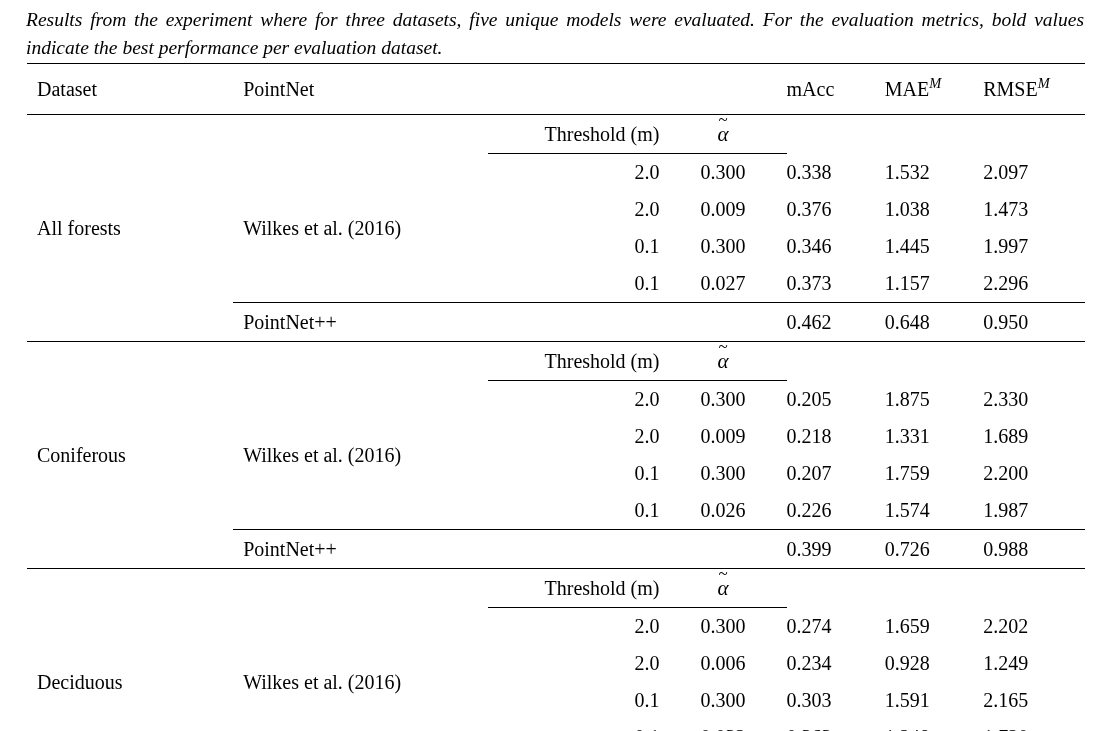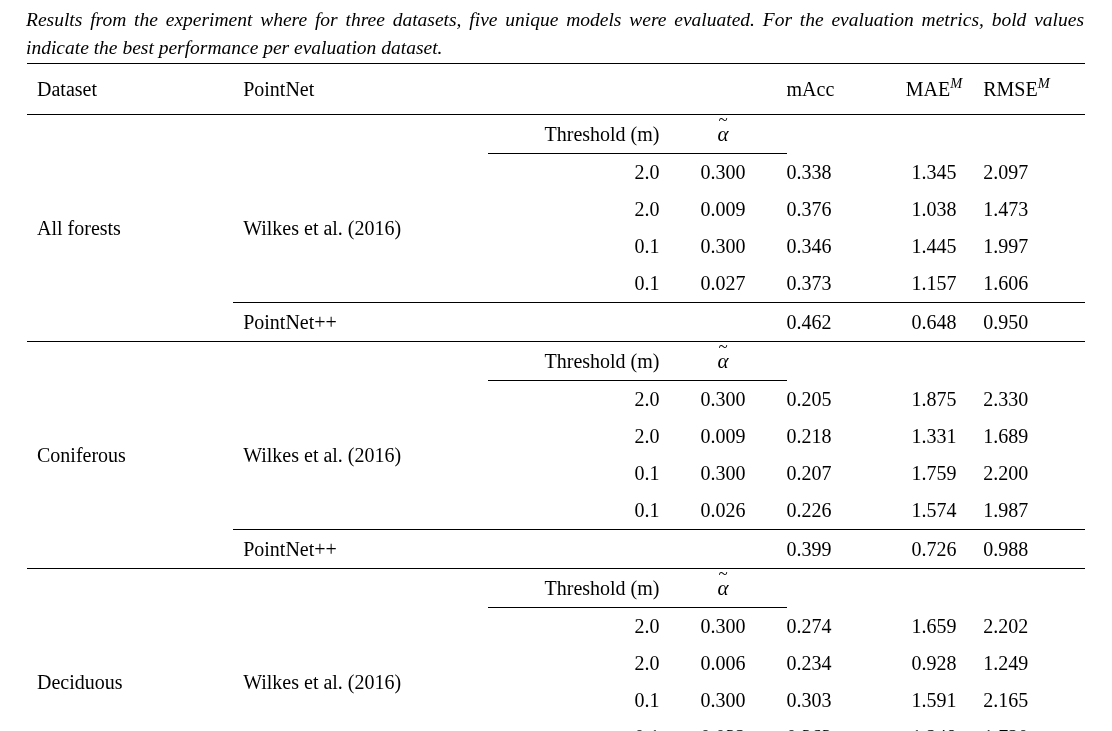--- a/index.html
+++ b/index.html
@@ -48,21 +48,21 @@
   }
   .hline-thin {
     border-top: 1.1px solid #000;
   }
   
   .c-dataset { width: 200px; text-align: left; padding-left: 10px !important; }
   .c-approach { width: 250px; text-align: left; padding-left: 10px !important; }
   .c-thresh { width: 175px; text-align: right; }
   .c-alpha { width: 130px; text-align: center; }
   .c-macc { width: 100px; }
-  .c-mae { width: 100px; text-align: center; }
+  .c-mae { width: 100px; text-align: left; }
   .c-rmse { width: 103px; text-align: left; }
 
   .hdr td {
     height: 42px;
     padding-top: 4px !important;
     padding-bottom: 4px !important;
   }
   .subhdr td {
     height: 38px;
   }
@@ -147,21 +147,21 @@
           <td class="nospan"></td>
           <td class="nospan"></td>
     </tr>
 
     <tr class="datarow">
       <td class="c-dataset" rowspan="4">All forests</td>
       <td class="c-approach" rowspan="4">Wilkes et al. (2016)</td>
       <td class="c-thresh">2.0</td>
       <td class="c-alpha">0.300</td>
       <td class="c-macc">0.338</td>
-      <td class="c-mae">1.345</td>
+      <td class="c-mae">1.532</td>
       <td class="c-rmse">2.097</td>
     </tr>
     <tr class="datarow">
       <td class="c-thresh">2.0</td>
       <td class="c-alpha">0.009</td>
       <td class="c-macc">0.376</td>
       <td class="c-mae">1.038</td>
       <td class="c-rmse">1.473</td>
     </tr>
     <tr class="datarow">
@@ -169,21 +169,21 @@
       <td class="c-alpha">0.300</td>
       <td class="c-macc">0.346</td>
       <td class="c-mae">1.445</td>
       <td class="c-rmse">1.997</td>
     </tr>
     <tr class="datarow">
       <td class="c-thresh">0.1</td>
       <td class="c-alpha">0.027</td>
       <td class="c-macc">0.373</td>
       <td class="c-mae">1.157</td>
-      <td class="c-rmse">1.606</td>
+      <td class="c-rmse">2.296</td>
     </tr>
 
     <tr class="block-sep">
       <td class="nospan"></td>
       <td class="subrule"></td>
           <td class="subrule"></td>
           <td class="subrule"></td>
       <td class="subrule"></td>
           <td class="subrule"></td>
           <td class="subrule"></td>

